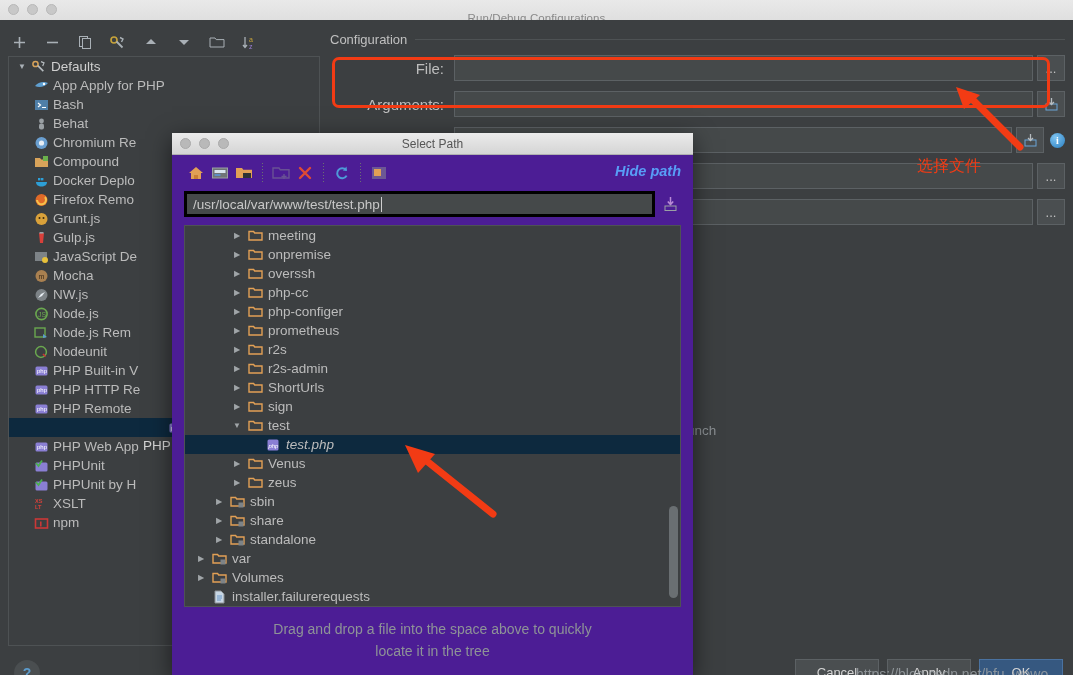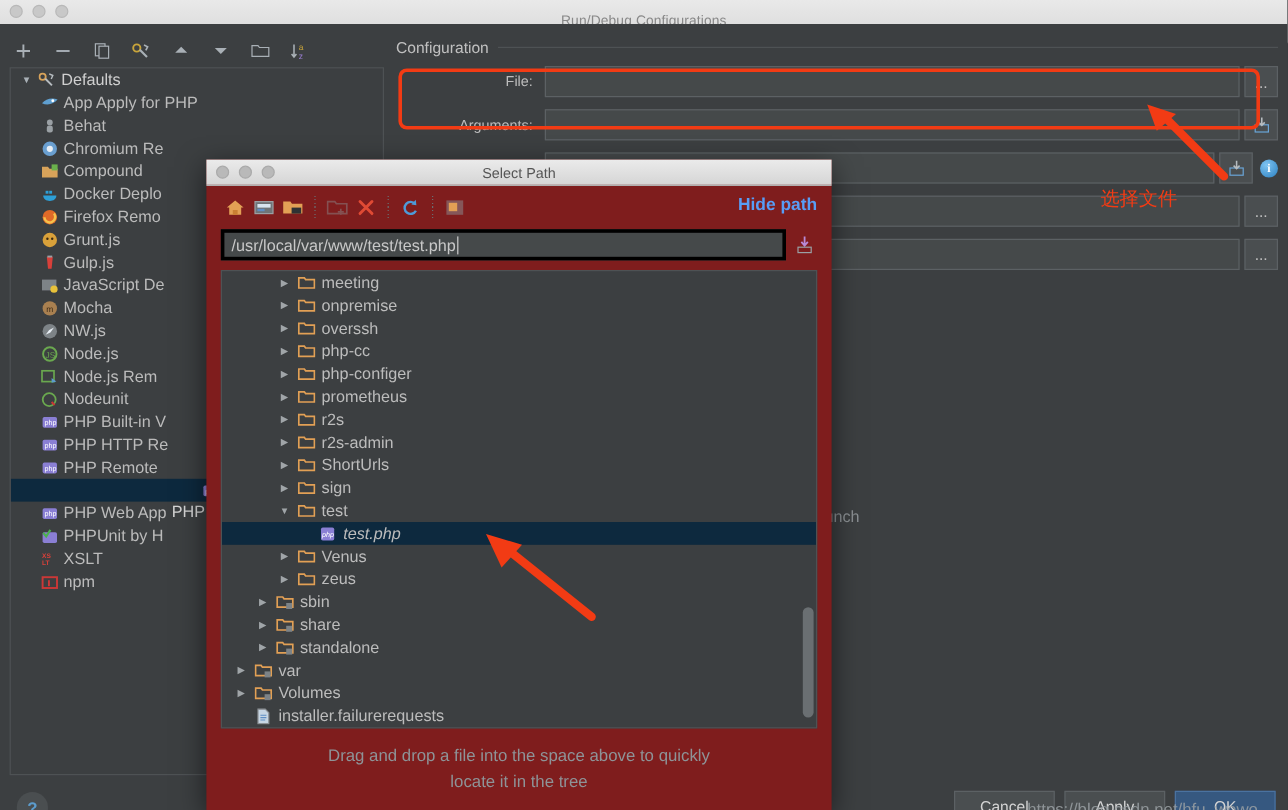--- a/index.html
+++ b/index.html
@@ -53,21 +53,21 @@
     justify-content: center; font-weight: bold;
   }
 
   
   .cfgarea { position: absolute; left: 330px; top: 12px; width: 735px; height: 610px; }
   .grouphdr { display: flex; align-items: center; gap: 8px; }
   .grouphdr .gname { font-size: 13px; color: #c0c0c0; white-space: nowrap; }
   .grouphdr .gline { flex: 1; height: 1px; background: #4e5254; }
 
   .frow { display: flex; align-items: center; height: 30px; margin-top: 6px; }
-  .frow .flabel { width: 124px; text-align: right; padding-right: 10px; font-size: 12px; color: #bdbdbd; }
+  .frow .flabel { width: 124px; text-align: right; padding-right: 10px; font-size: 15px; color: #bdbdbd; }
   .finput { flex: 1; height: 26px; background: #45494a; border: 1px solid #5c6164; }
   .sqbtn { width: 28px; height: 26px; margin-left: 4px; background: #4a4e50; border: 1px solid #5c6164;
            color: #c0c0c0; font-size: 13px; display: flex; align-items: center; justify-content: center; }
   .iconbtn { width: 28px; height: 26px; margin-left: 4px; background: #4a4e50; border: 1px solid #5c6164;
            display: flex; align-items: center; justify-content: center; }
   .infoico { width: 15px; height: 15px; border-radius: 50%; margin-left: 6px;
              background: radial-gradient(circle at 35% 30%, #7fc4f2, #2a7fc0);
              color: #fff; font-size: 10px; font-weight: bold; display: flex;
              align-items: center; justify-content: center; font-family: "Liberation Serif", serif; }
 
@@ -85,33 +85,33 @@
   
   .btnbar { position: absolute; right: 10px; top: 639px; display: flex; gap: 8px; }
   .btn { min-width: 84px; height: 27px; padding: 0 14px; border: 1px solid #5c6164; background: #4a4e50;
          color: #d4d4d4; font-size: 13px; display: flex; align-items: center; justify-content: center; }
   .btn.primary { background: #365880; border-color: #4a72a0; }
   .watermark { position: absolute; left: 856px; top: 646px; font-size: 14px; color: #9aa0a4;
                white-space: nowrap; opacity: .85; }
 
   
   .dlg { position: absolute; left: 172px; top: 133px; width: 521px; height: 542px;
-         background: #7f1d1d; box-shadow: 0 6px 22px rgba(0,0,0,.55); }
+         background: #4c1d95; box-shadow: 0 6px 22px rgba(0,0,0,.55); }
   .dlg-title { height: 22px; background: linear-gradient(#ebebeb, #d5d5d5);
                border-bottom: 1px solid #b0b0b0; display: flex; align-items: center;
                justify-content: center; position: relative; }
   .dlg-title .t { font-size: 12px; color: #555; }
   .dlg-title .traffic { left: 8px; top: 5px; }
   .dlg-title .traffic i { width: 11px; height: 11px; background: #b9b9b9; border-color: #aaa; }
 
   .dlg-toolbar { height: 36px; display: flex; align-items: center; padding: 0 12px; position: relative; }
   .dlg-toolbar .dt { width: 24px; height: 24px; display: flex; align-items: center; justify-content: center; }
   .vsep { width: 1px; height: 20px; margin: 0 6px;
           background: repeating-linear-gradient(to bottom,#6a6f72 0 1px,transparent 1px 3px); }
-  .hidepath { position: absolute; right: 12px; top: 8px; font-size: 14.5px; font-weight: bold; color: #589df6; }
+  .hidepath { position: absolute; right: 12px; top: 8px; font-size: 14.5px; font-weight: bold; color: #589df6; font-style: italic; }
 
   .pathrow { display: flex; align-items: center; padding: 0 12px; }
   .pathfield { flex: 1; height: 26px; background: #45494a; border: 3px solid #000000;
                display: flex; align-items: center; padding: 0 6px; position: relative; }
   .pathfield .ptxt { font-size: 13.5px; color: #c8c8c8; white-space: nowrap; }
   .caret { width: 1px; height: 15px; background: #cfcfcf; margin-left: 1px; }
 
   .treewrap { margin: 8px 12px 0 12px; height: 382px; background: #3c3f41;
               border: 1px solid #4e5254; position: relative; overflow: hidden; }
   .trow { height: 19px; display: flex; align-items: center; white-space: nowrap; }
@@ -208,20 +208,29 @@
               <svg width="15" height="14" viewBox="0 0 15 14">
                 <path d="M1 7c3-4 9-5 13-3-3 4-9 5-13 3z" fill="#5f9fd0"></path>
                 <circle cx="10" cy="5" r="1.2" fill="#fff"></circle>
               </svg>
             </span>
             <span class="lbl">App Apply for PHP</span>
           </div>
           <div class="cfg-row child">
             <span class="ico">
               <svg width="15" height="14" viewBox="0 0 15 14">
+                <rect x="1" y="2" width="13" height="10" fill="#4f7fa8"></rect>
+                <path d="M4 5l2.5 2L4 9M8 9.5h4" stroke="#fff" fill="none" stroke-width="1.2"></path>
+              </svg>
+            </span>
+            <span class="lbl">Bash</span>
+          </div>
+          <div class="cfg-row child">
+            <span class="ico">
+              <svg width="15" height="14" viewBox="0 0 15 14">
                 <circle cx="7.5" cy="4" r="2.4" fill="#9aa0a4"></circle>
                 <rect x="5" y="6.5" width="5" height="6" rx="2" fill="#9aa0a4"></rect>
               </svg>
             </span>
             <span class="lbl">Behat</span>
           </div>
           <div class="cfg-row child">
             <span class="ico">
               <svg width="15" height="14" viewBox="0 0 15 14">
                 <circle cx="7.5" cy="7" r="6" fill="#6a9fd0"></circle>
@@ -368,20 +377,29 @@
             <span class="lbl">PHP Script</span>
           </div>
           <div class="cfg-row child">
             <span class="ico">
               <svg width="15" height="14" viewBox="0 0 15 14">
                 <rect x="1.5" y="2.5" width="12" height="9" rx="1.5" fill="#8a7fd4"></rect>
                 <text x="3" y="9.3" font-size="6" fill="#fff" font-family="Liberation Sans">php</text>
               </svg>
             </span>
             <span class="lbl">PHP Web App</span>
+          </div>
+          <div class="cfg-row child">
+            <span class="ico">
+              <svg width="15" height="14" viewBox="0 0 15 14">
+                <rect x="1.5" y="3.5" width="12" height="9" rx="1.5" fill="#8a7fd4"></rect>
+                <path d="M2 4l2.5 3L8 1.5" stroke="#4caf50" stroke-width="1.8" fill="none"></path>
+              </svg>
+            </span>
+            <span class="lbl">PHPUnit</span>
           </div>
           <div class="cfg-row child">
             <span class="ico">
               <svg width="15" height="14" viewBox="0 0 15 14">
                 <rect x="1.5" y="3.5" width="12" height="9" rx="1.5" fill="#8a7fd4"></rect>
                 <path d="M2 4l2.5 3L8 1.5" stroke="#4caf50" stroke-width="1.8" fill="none"></path>
               </svg>
             </span>
             <span class="lbl">PHPUnit by H</span>
           </div>

